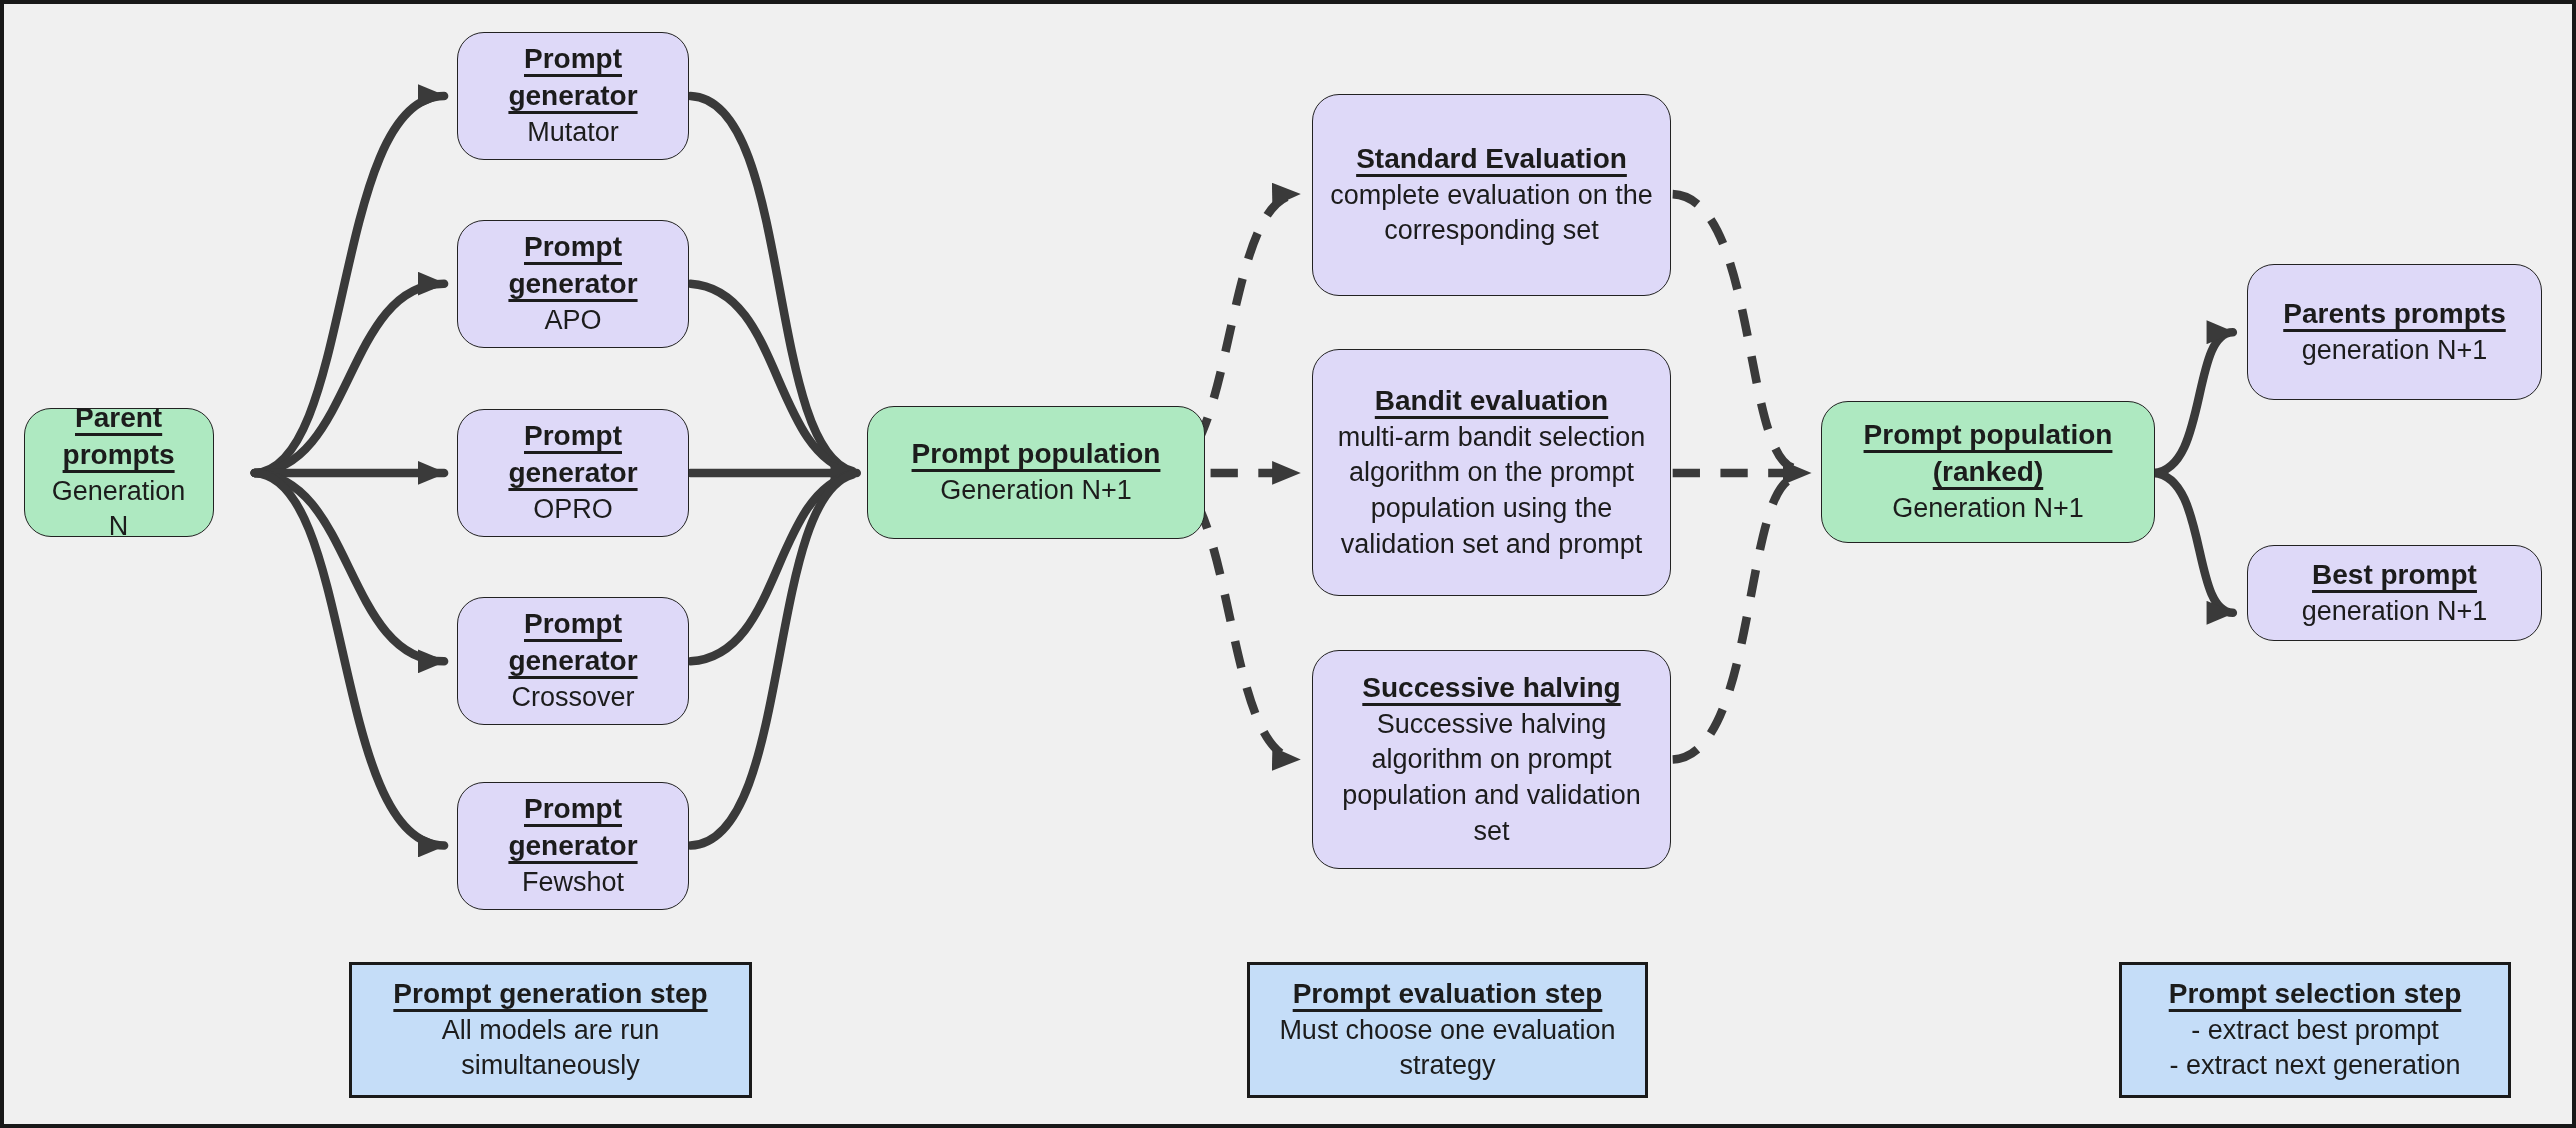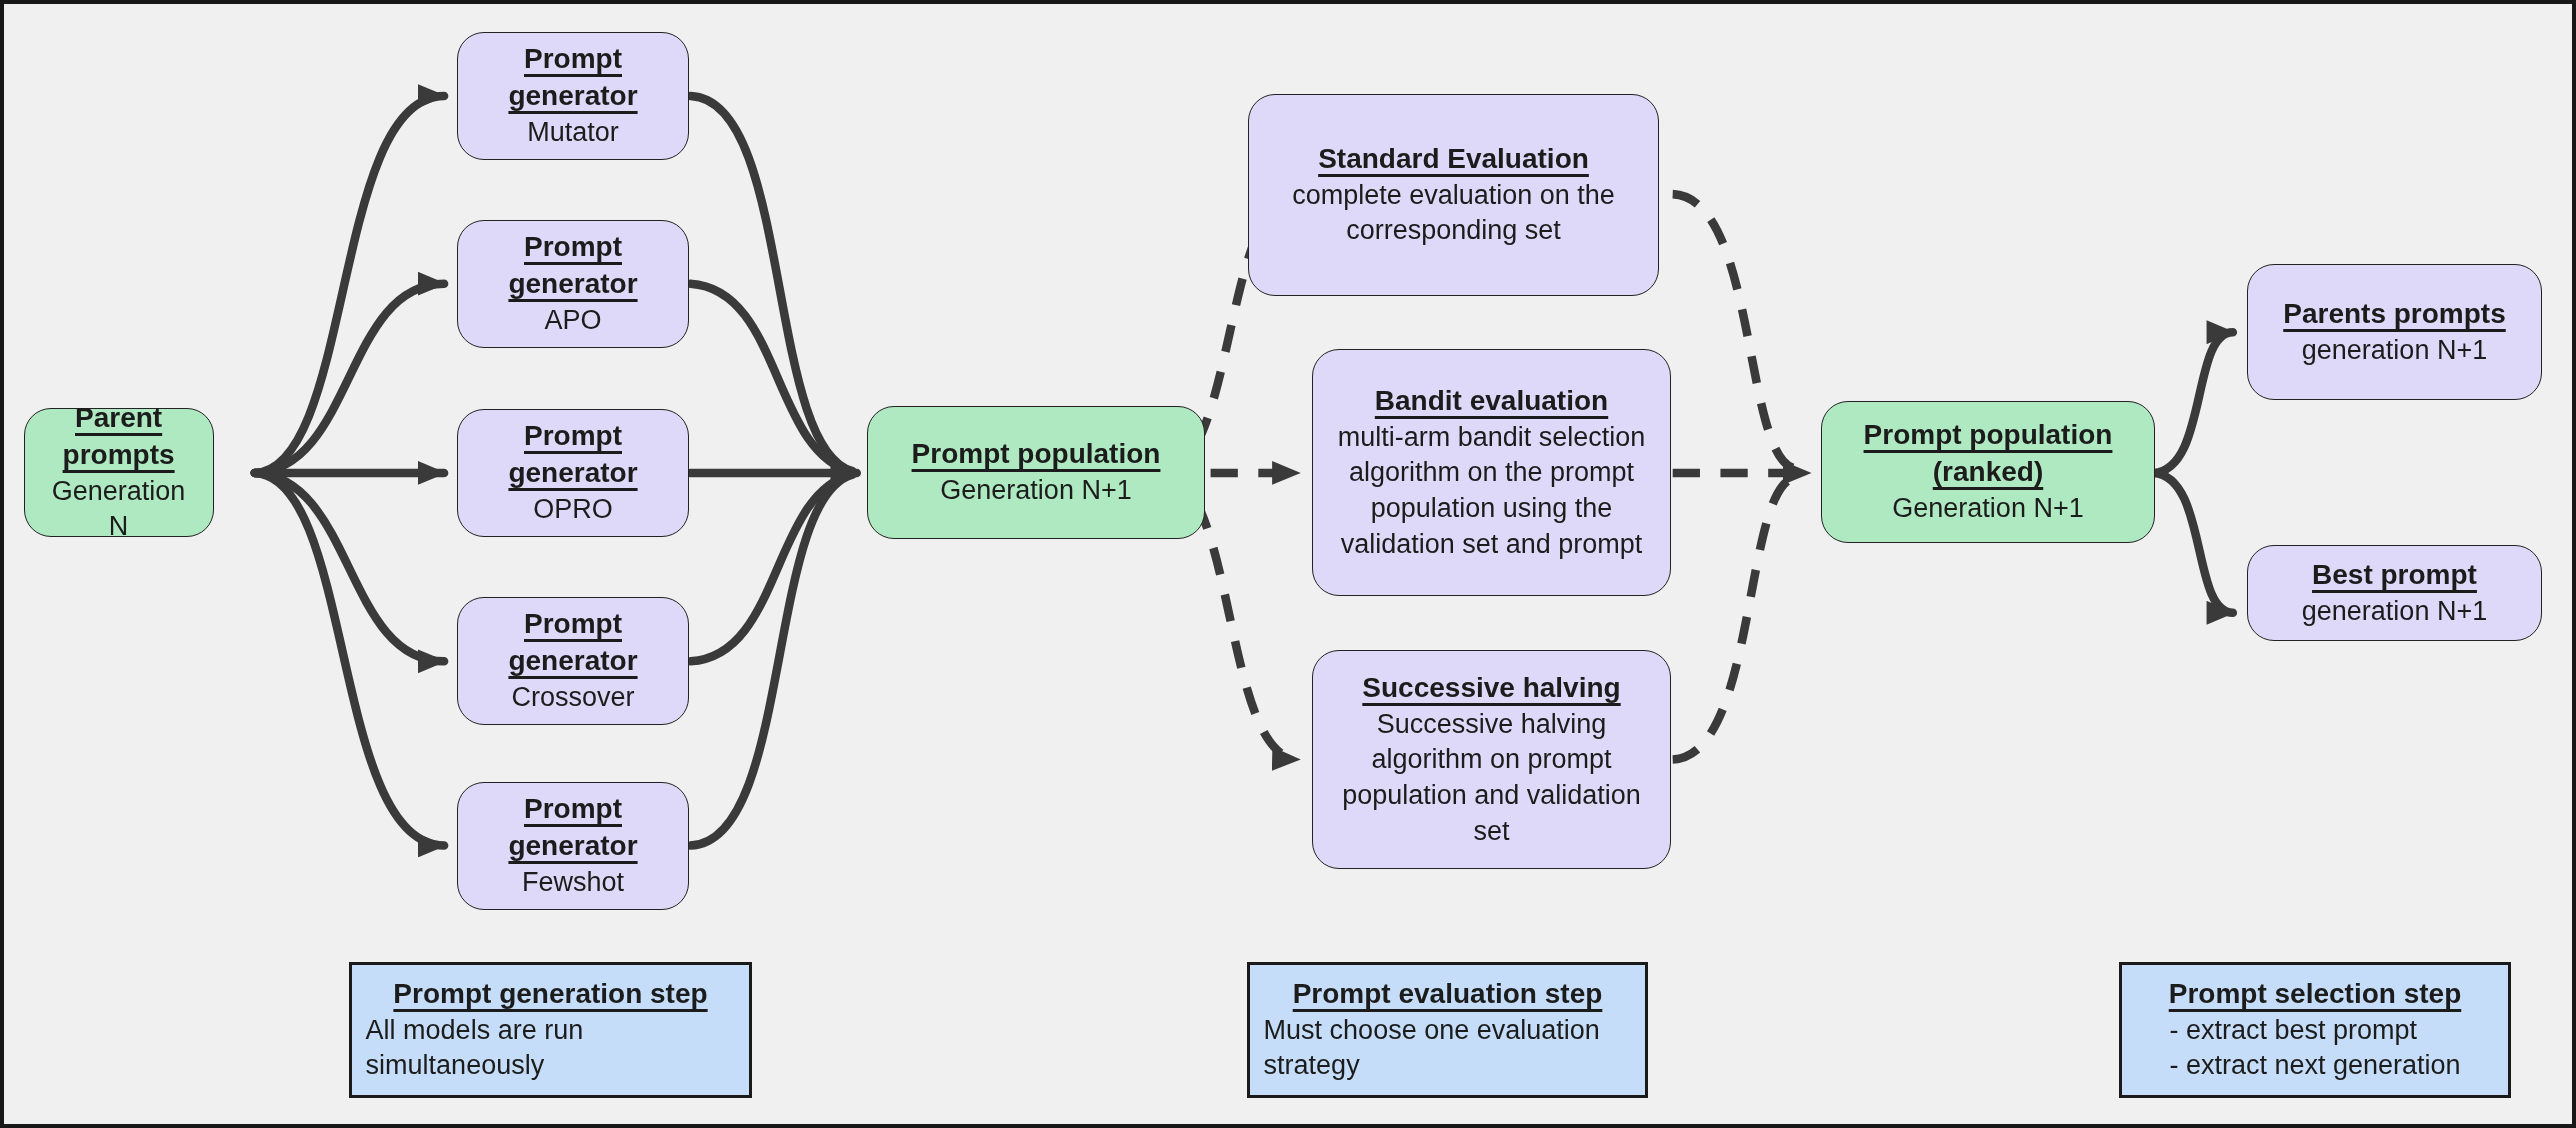--- a/index.html
+++ b/index.html
@@ -24,21 +24,21 @@
     border-radius:27px;
     padding:8.5px 15.3px;
   }
   .green{background:#aee9c1;}
   .purple{background:#ded9f8;}
   .step{
     position:absolute;
     box-sizing:border-box;
     display:flex;flex-direction:column;
     align-items:center;justify-content:center;
-    text-align:left;
+    text-align:center;
     background:#c5ddf8;
     border:3.4px solid #1a1a1a;
     border-radius:0;
     padding:6.8px 13.6px;
   }
   .node-title,.step-title{
     font-weight:700;
     font-size:28px;
     line-height:1.32;
     text-decoration:underline;
@@ -115,21 +115,21 @@
   <div class="node purple" style="left:453px;top:778px;width:232px;height:128px">
     <div class="node-title">Prompt generator</div>
     <div class="node-sub">Fewshot</div>
   </div>
 
   <div class="node green" style="left:863px;top:402px;width:338px;height:133px">
     <div class="node-title">Prompt population</div>
     <div class="node-sub">Generation N+1</div>
   </div>
 
-  <div class="node purple" style="left:1244px;top:90px;width:411px;height:202px">
+  <div class="node purple" style="left:1308px;top:90px;width:359px;height:202px">
     <div class="node-title">Standard Evaluation</div>
     <div class="node-body">complete evaluation on the corresponding set</div>
   </div>
   <div class="node purple" style="left:1308px;top:345px;width:359px;height:247px">
     <div class="node-title">Bandit evaluation</div>
     <div class="node-body">multi-arm bandit selection algorithm on the prompt population using the validation set and prompt</div>
   </div>
   <div class="node purple" style="left:1308px;top:646px;width:359px;height:219px">
     <div class="node-title">Successive halving</div>
     <div class="node-body">Successive halving algorithm on prompt population and validation set</div>

